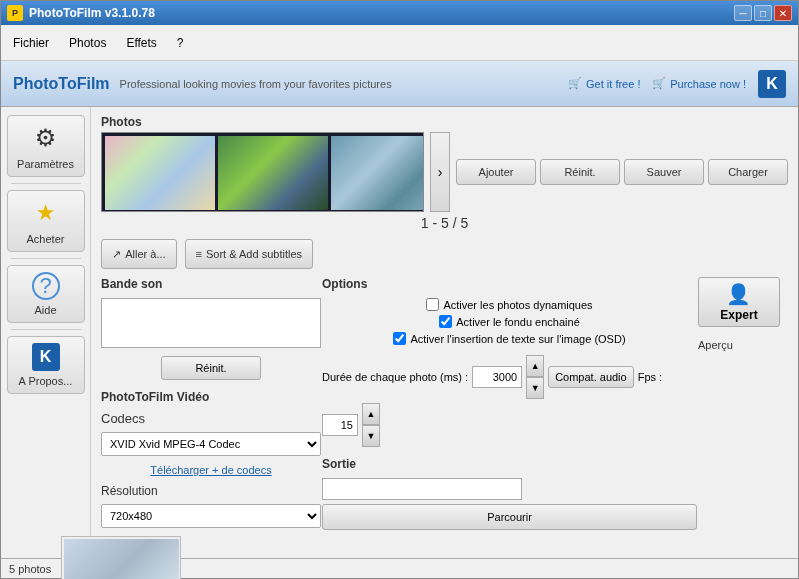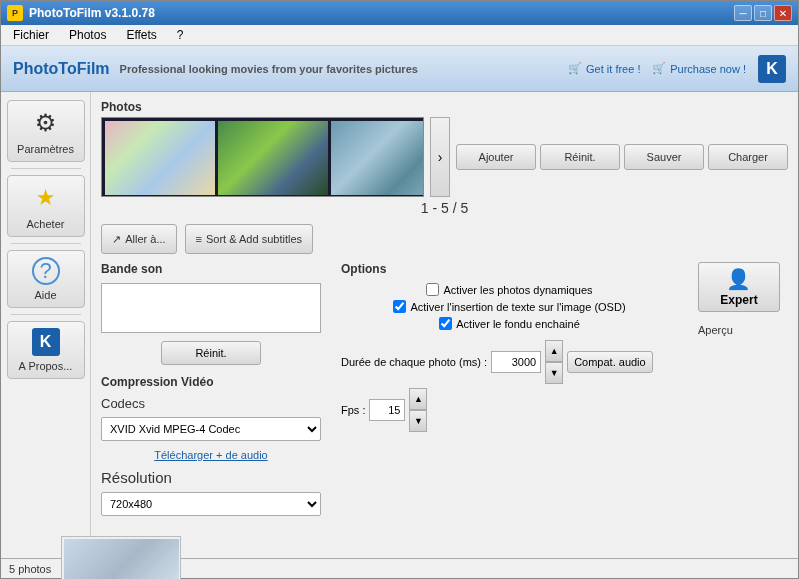--- a/index.html
+++ b/index.html
@@ -8,28 +8,28 @@
     
     .window { width: 799px; height: 579px; background: #f0f0f0; border: 1px solid #888; display: flex; flex-direction: column; }
     .title-bar { background: linear-gradient(to bottom, #4a90d9, #2b6cb0); color: white; padding: 4px 6px; display: flex; align-items: center; justify-content: space-between; height: 24px; }
     .title-bar-left { display: flex; align-items: center; gap: 6px; font-size: 12px; font-weight: bold; }
     .title-bar-icon { width: 16px; height: 16px; background: #ffcc00; border-radius: 2px; display: flex; align-items: center; justify-content: center; font-size: 9px; color: #333; }
     .title-bar-controls { display: flex; gap: 2px; }
     .title-btn { width: 18px; height: 16px; border: 1px solid rgba(255,255,255,0.5); background: rgba(255,255,255,0.2); color: white; font-size: 10px; cursor: pointer; display: flex; align-items: center; justify-content: center; border-radius: 2px; }
     .title-btn.close { background: #c0392b; }
 
     
-    .menu-bar { background: #f0f0f0; border-bottom: 1px solid #ccc; padding: 2px 4px; display: flex; gap: 4px; height: 21px; align-items: center; }
+    .menu-bar { background: #f0f0f0; border-bottom: 1px solid #ccc; padding: 2px 4px; display: flex; gap: 4px; height: 36px; align-items: center; }
     .menu-item { padding: 2px 8px; cursor: pointer; font-size: 12px; border-radius: 2px; }
 
     
     .app-header { background: linear-gradient(to bottom, #dce8f5, #b8d0ea); padding: 4px 12px; display: flex; align-items: center; justify-content: space-between; border-bottom: 1px solid #aaa; height: 46px; }
     .app-header-brand { display: flex; align-items: center; gap: 10px; }
     .brand-logo { font-size: 16px; font-weight: bold; color: #1a5fa8; }
-    .brand-tagline { font-size: 11px; color: #555; font-weight: bold; }
+    .brand-tagline { font-size: 11px; color: #555; }
     .app-header-buttons { display: flex; align-items: center; gap: 12px; }
     .header-btn { background: none; border: none; cursor: pointer; font-size: 11px; color: #1a5fa8; display: flex; align-items: center; gap: 4px; }
     .header-k-logo { width: 28px; height: 28px; background: #1a5fa8; color: white; font-weight: bold; font-size: 16px; display: flex; align-items: center; justify-content: center; border-radius: 3px; cursor: pointer; }
 
     
     .main-layout { display: flex; flex: 1; overflow: hidden; }
 
     
     .sidebar { width: 90px; background: #f0f0f0; border-right: 1px solid #ccc; display: flex; flex-direction: column; align-items: center; padding-top: 8px; gap: 4px; }
     .sidebar-btn { width: 78px; background: linear-gradient(to bottom, #f5f5f5, #ddd); border: 1px solid #bbb; border-radius: 4px; padding: 6px 4px; cursor: pointer; display: flex; flex-direction: column; align-items: center; gap: 4px; font-size: 11px; color: #333; text-align: center; }
@@ -52,21 +52,21 @@
     .photo-nav { width: 20px; height: 80px; background: linear-gradient(to bottom, #f0f0f0, #d8d8d8); border: 1px solid #aaa; cursor: pointer; display: flex; align-items: center; justify-content: center; font-size: 14px; }
     .photos-counter { text-align: center; font-size: 14px; font-weight: normal; color: #333; margin-top: 3px; }
     .photos-action-btns { display: flex; gap: 4px; }
     .right-btn { width: 80px; height: 26px; background: linear-gradient(to bottom, #f5f5f5, #d8d8d8); border: 1px solid #aaa; border-radius: 3px; cursor: pointer; font-size: 11px; color: #333; }
 
     
     .action-row { display: flex; gap: 8px; }
     .action-btn { height: 30px; background: linear-gradient(to bottom, #f5f5f5, #d8d8d8); border: 1px solid #aaa; border-radius: 3px; cursor: pointer; font-size: 11px; color: #333; padding: 0 10px; display: flex; align-items: center; gap: 4px; }
 
     
-    .lower-grid { display: grid; grid-template-columns: 220px 1fr 90px; gap: 20px; flex: 1; }
+    .lower-grid { display: grid; grid-template-columns: 220px 1fr 90px; gap: 1px; flex: 1; }
 
     
     .bande-son { display: flex; flex-direction: column; gap: 4px; }
     .audio-area { background: white; border: 1px solid #aaa; height: 50px; }
     .reinit-btn { width: 100px; height: 24px; background: linear-gradient(to bottom, #f5f5f5, #d8d8d8); border: 1px solid #aaa; border-radius: 3px; cursor: pointer; font-size: 11px; align-self: center; }
 
     
     .compression { display: flex; flex-direction: column; gap: 4px; margin-top: 4px; }
     .codec-select { width: 100%; height: 24px; border: 1px solid #aaa; border-radius: 2px; font-size: 11px; background: white; padding: 0 4px; }
     .dl-link { font-size: 11px; color: #1a5fa8; text-decoration: underline; cursor: pointer; text-align: center; margin: 4px 0; }
@@ -198,64 +198,69 @@
 
         <div style="display:flex; flex-direction:column; gap:6px;">
           <div class="bande-son">
             <div class="section-label">Bande son</div>
             <div class="audio-area"></div>
             <div style="display:flex; justify-content:center; margin-top:4px;">
               <button class="reinit-btn">Réinit.</button>
             </div>
           </div>
           <div class="compression">
-            <div class="section-label">Compression Vidéo</div>
+            <div class="section-label">PhotoToFilm Vidéo</div>
             <div style="font-size:13px; color:#333; margin-bottom:2px;">Codecs</div>
             <select class="codec-select">
               <option>XVID Xvid MPEG-4 Codec</option>
             </select>
-            <div class="dl-link">Télécharger + de audio</div>
-            <div style="font-size:15px; color:#333; margin-bottom:2px;">Résolution</div>
+            <div class="dl-link">Télécharger + de codecs</div>
+            <div style="font-size:12px; color:#333; margin-bottom:2px;">Résolution</div>
             <select class="resolution-select">
               <option>720x480</option>
             </select>
           </div>
         </div>
 
         <div class="options-middle" style="gap:4px;">
           <div class="options-section">
             <div class="section-label">Options</div>
             <div class="checkbox-row">
               <input type="checkbox" style="">
               <span>Activer les photos dynamiques</span>
             </div>
             <div class="checkbox-row">
               <input type="checkbox" checked="" style="">
-              <span>Activer l'insertion de texte sur l'image (OSD)</span>
+              <span>Activer le fondu enchainé</span>
             </div>
             <div class="checkbox-row">
               <input type="checkbox" checked="" style="">
-              <span>Activer le fondu enchainé</span>
+              <span>Activer l'insertion de texte sur l'image (OSD)</span>
             </div>
             <div class="duration-row">
               <span>Durée de chaque photo (ms) :</span>
               <input type="text" class="duration-input" value="3000" style="">
               <div style="display:flex; flex-direction:column;">
                 <button class="spin-btn">▲</button>
                 <button class="spin-btn">▼</button>
               </div>
               <button class="compat-btn">Compat. audio</button>
               <span>Fps :</span>
               <input type="text" class="fps-input" value="15" style="">
               <div style="display:flex; flex-direction:column;">
                 <button class="spin-btn">▲</button>
                 <button class="spin-btn">▼</button>
               </div>
             </div>
           </div>
+          <div class="sortie-section">
+            <div class="section-label">Sortie</div>
+            <input type="text" class="sortie-input" value="" style="">
+            <button class="parcourir-btn">Parcourir</button>
+          </div>
 
         </div>
 
         <div style="display:flex; flex-direction:column; gap:6px; align-items:flex-start;">
           <button class="expert-btn">
             <span style="font-size:20px;">👤</span>
             <span>Expert</span>
           </button>
           <div style="font-size:11px; color:#333; margin-top:6px;">Aperçu</div>
         </div>

